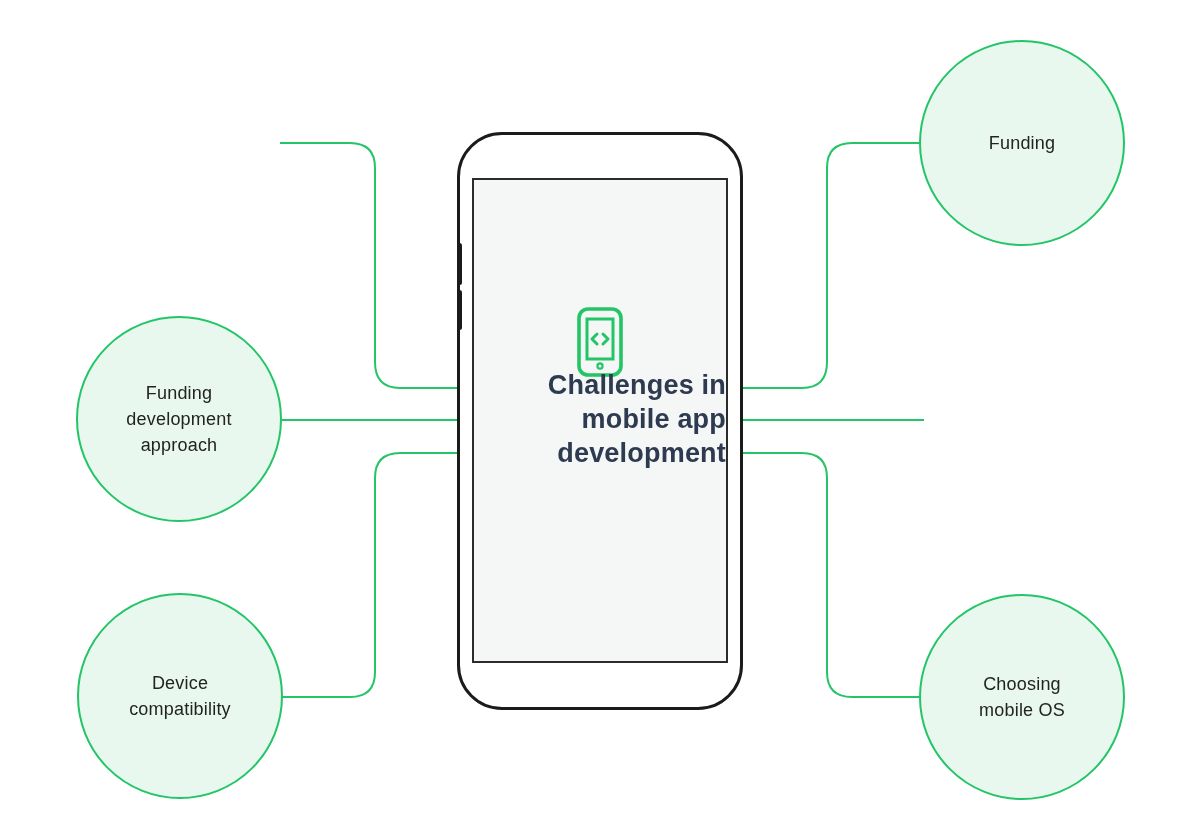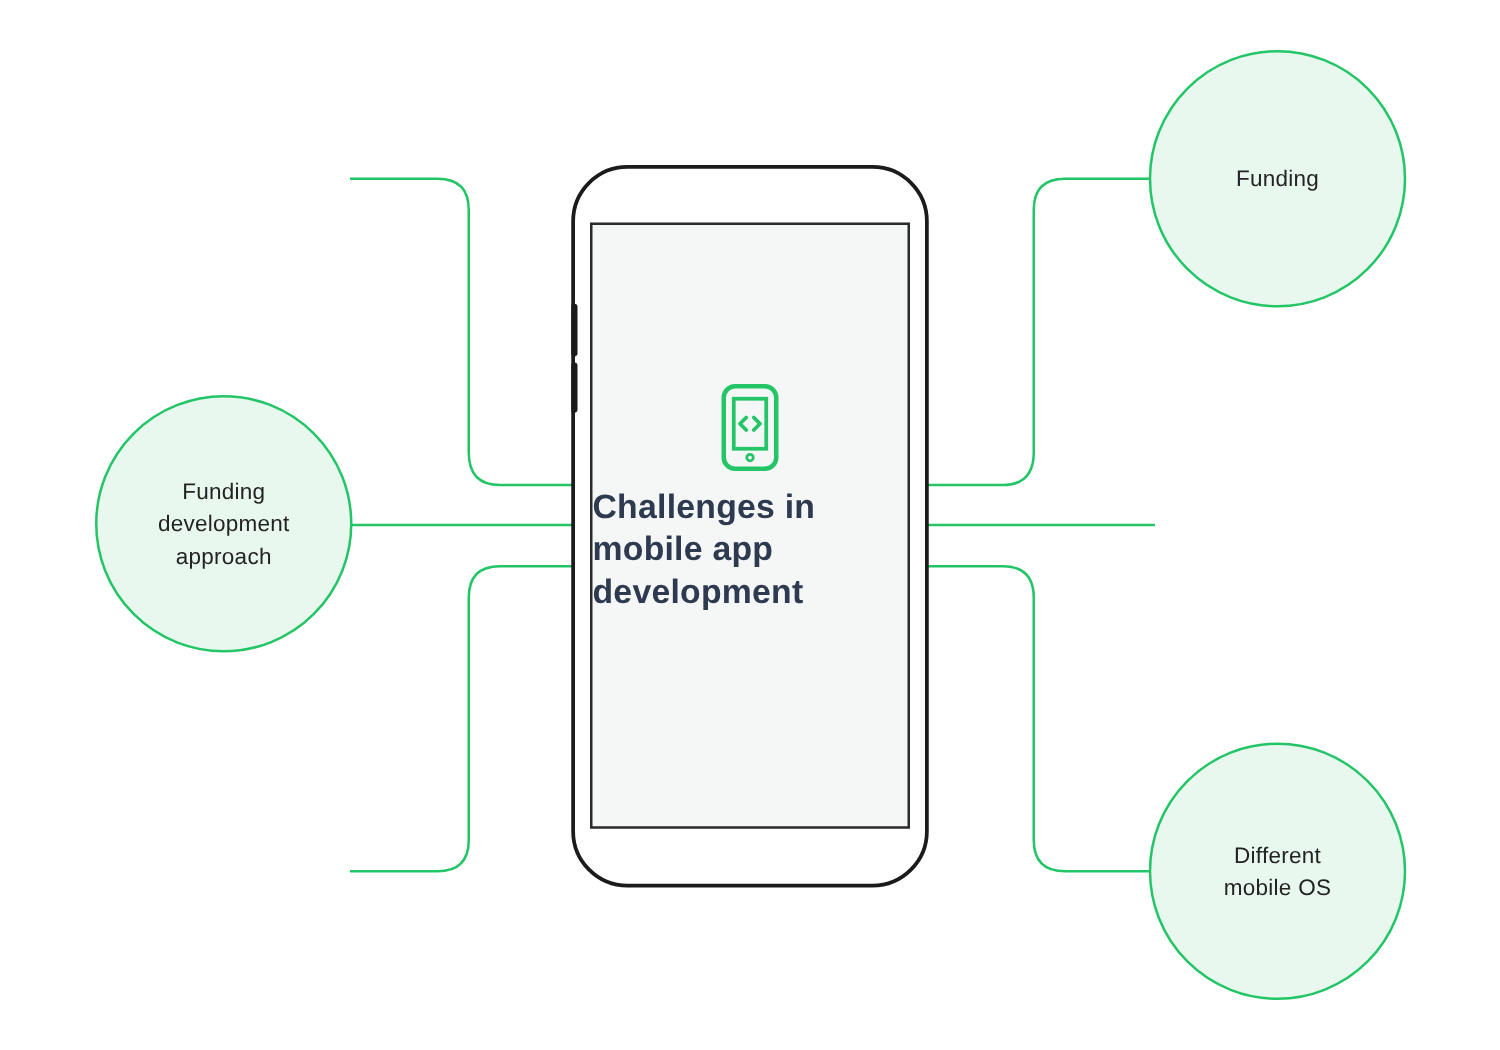--- a/index.html
+++ b/index.html
@@ -87,24 +87,24 @@
     box-sizing:border-box;
   }
   .app-icon{
     position:absolute;
     top:126px;
     left:50%;
     transform:translateX(-50%);
   }
   .phone-title{
     position:absolute;
-    top:208px;
+    top:188px;
     left:0;
     width:100%;
-    text-align:left;
+    text-align:right;
     font-size:27px;
     line-height:34px;
     font-weight:700;
     color:var(--title-text);
     white-space:pre-line;
     letter-spacing:0.2px;
   }
   
   .node.n-left-top{left:77px;top:39px;}
   .node.n-left-mid{left:76px;top:316px;}
@@ -125,25 +125,29 @@
     <path d="M 924 143 H 852 Q 827 143 827 168 V 362 Q 827 388 802 388 H 741"></path>
     <path d="M 741 420 H 924"></path>
     <path d="M 741 453 H 802 Q 827 453 827 478 V 672 Q 827 697 852 697 H 924"></path>
   </svg>
 
   <div class="node n-left-mid">
     <span class="label">Funding
 development
 approach</span>
   </div>
+  <div class="node n-left-bot">
+    <span class="label">Device
+compatibility</span>
+  </div>
   <div class="node n-right-top">
     <span class="label">Funding</span>
   </div>
   <div class="node n-right-bot">
-    <span class="label">Different
+    <span class="label">Choosing
 mobile OS</span>
   </div>
 
   <div class="phone">
     <div class="side-btn btn-1"></div>
     <div class="side-btn btn-2"></div>
     <div class="screen">
       <svg class="app-icon" width="48" height="72" viewBox="0 0 48 72" aria-hidden="true">
         <rect x="3" y="3" width="42" height="66" rx="9" fill="none" stroke="var(--accent-green)" stroke-width="3.6"></rect>
         <rect x="11" y="13" width="26" height="40" fill="none" stroke="var(--accent-green)" stroke-width="3"></rect>

